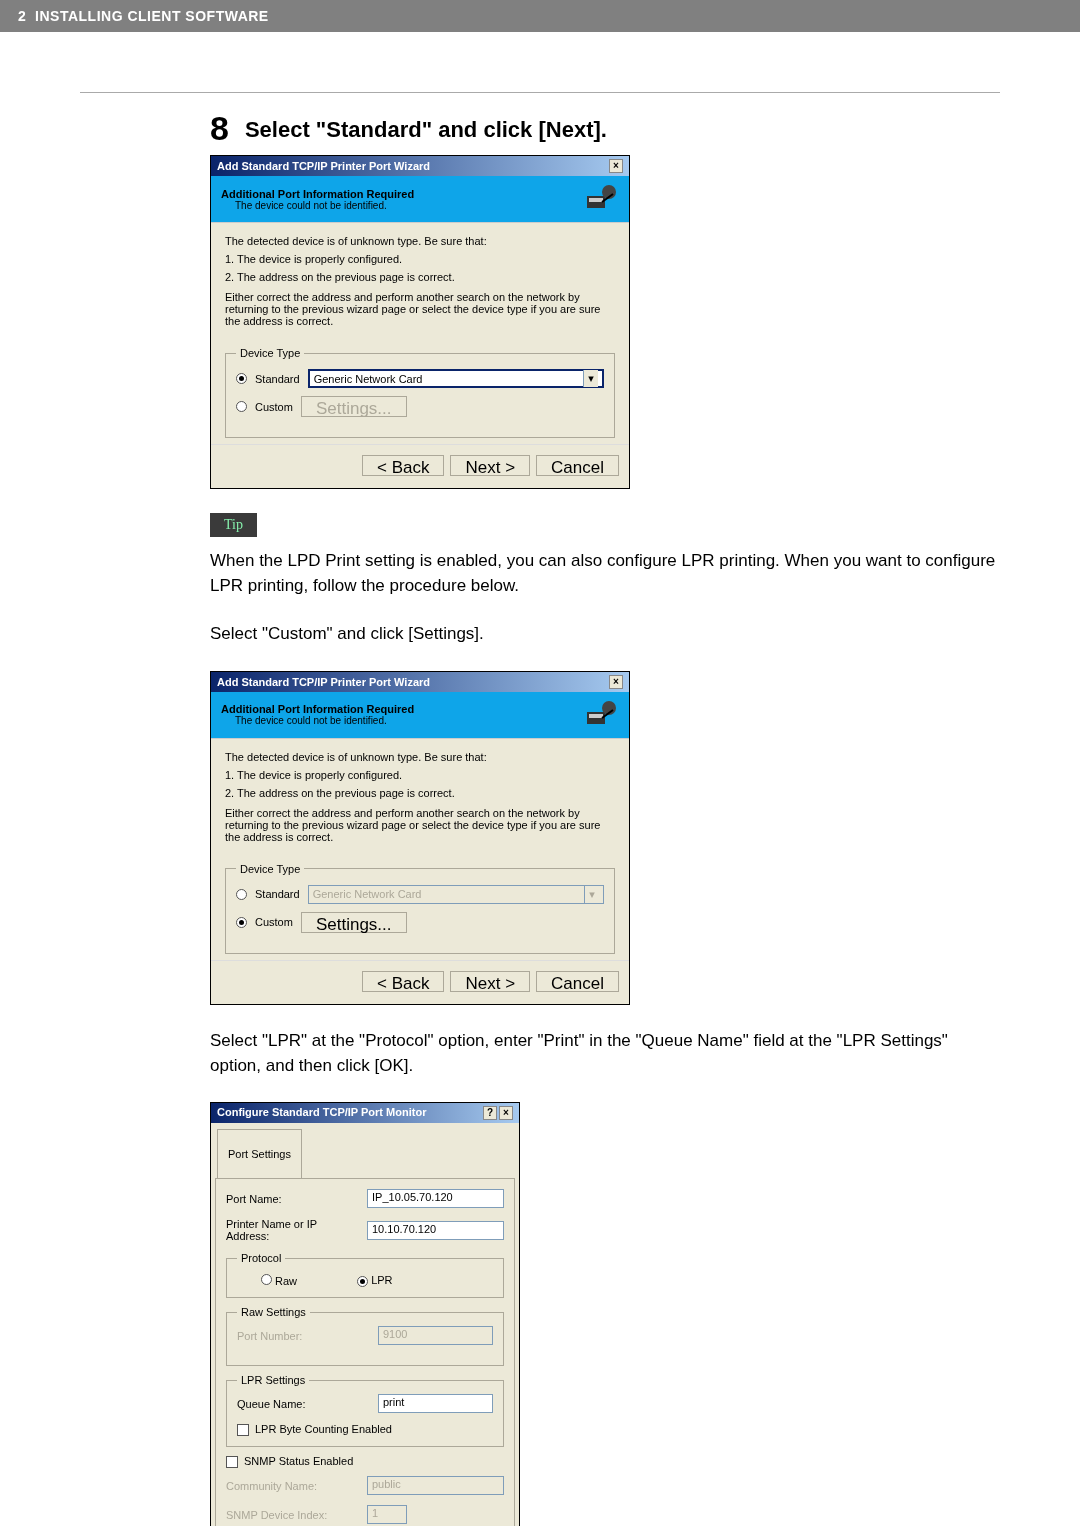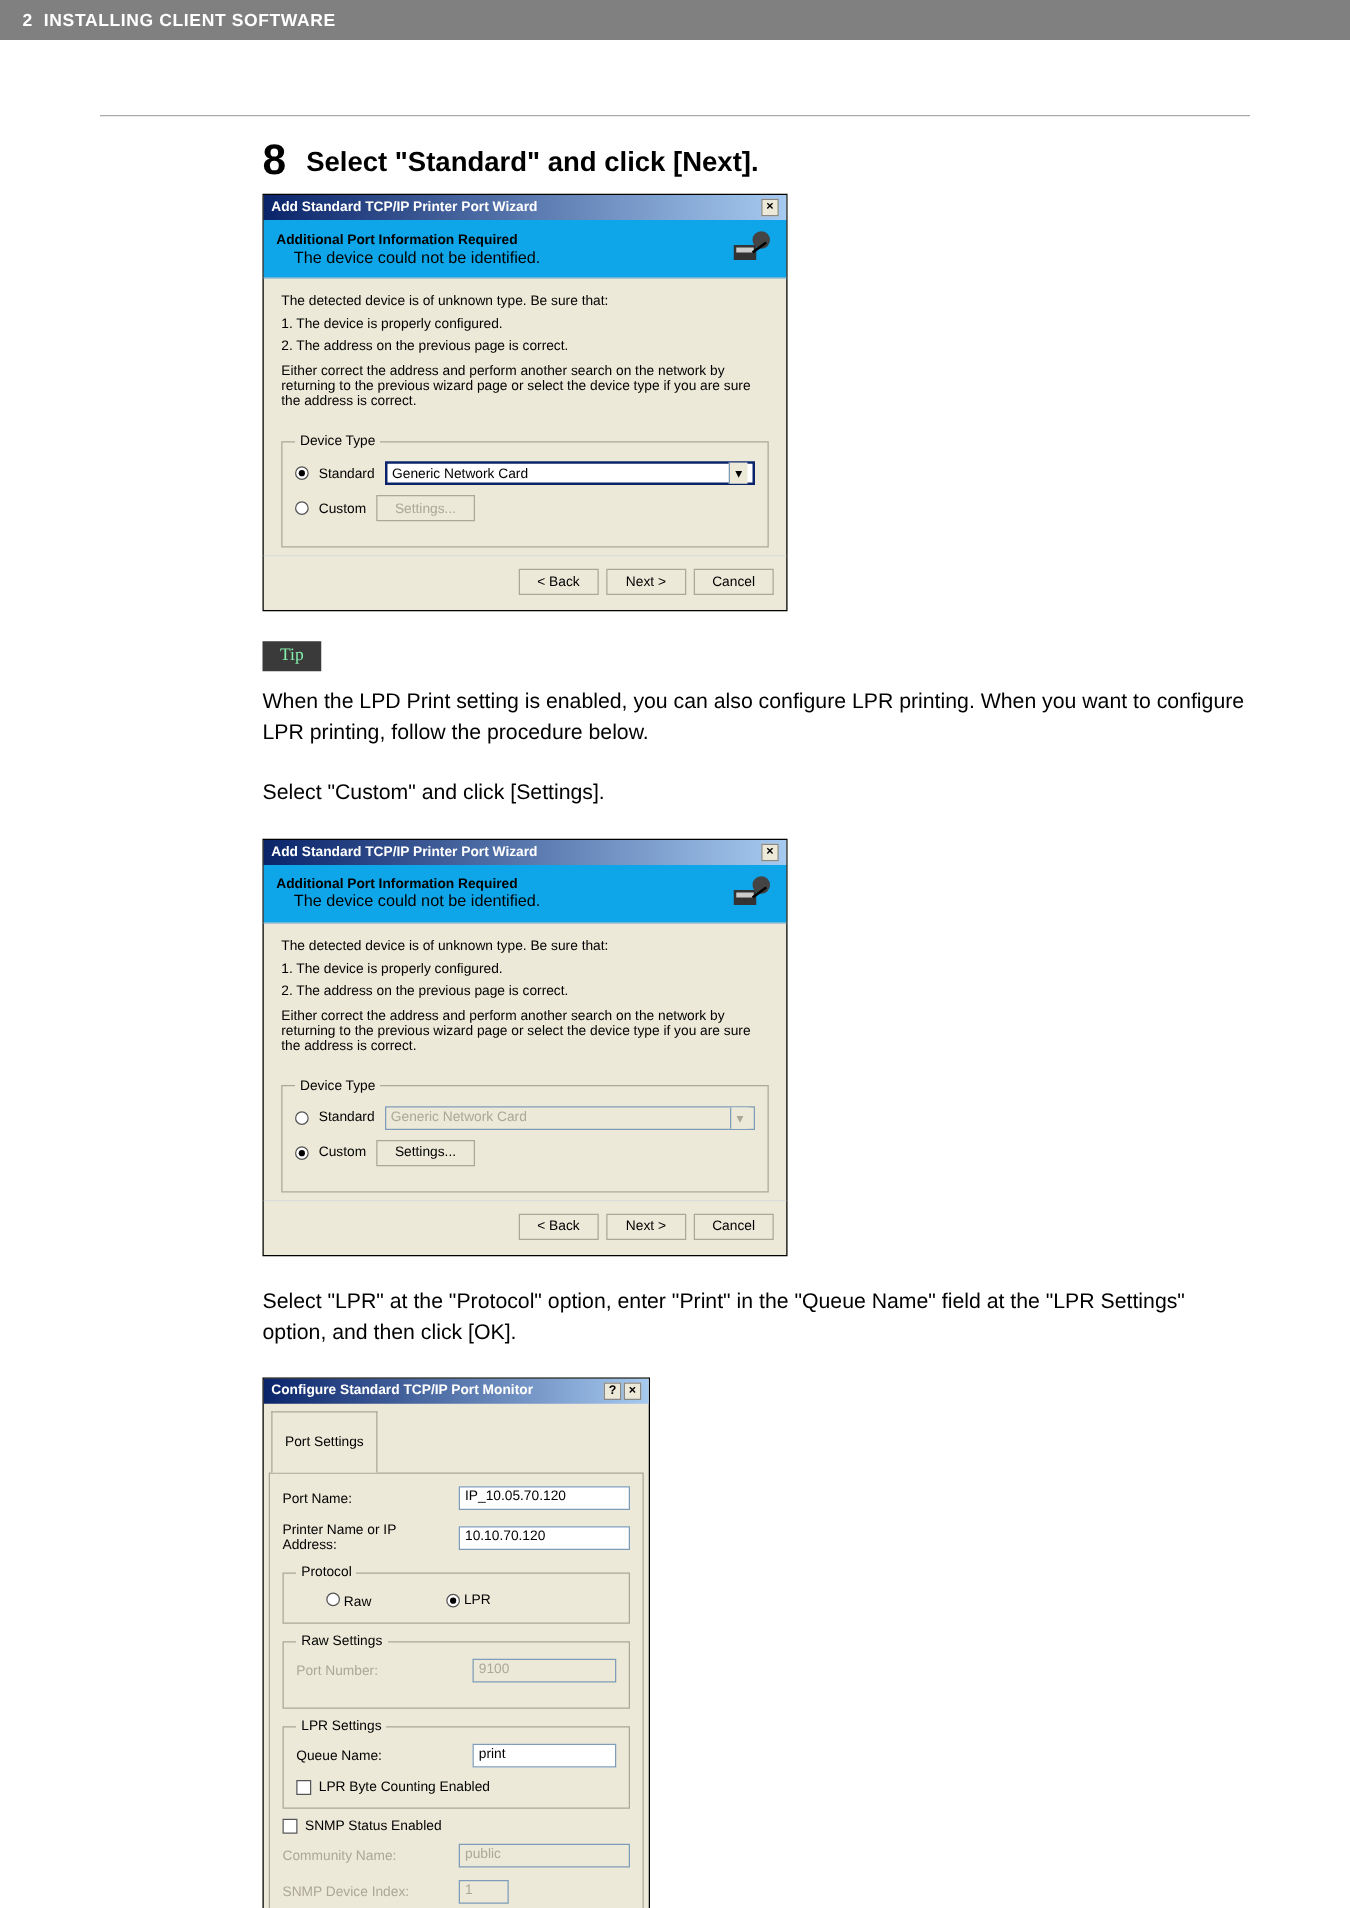--- a/index.html
+++ b/index.html
@@ -76,21 +76,21 @@
   }
   .wizard-header {
     background: #0ea5e9;
     padding: 8px 10px;
     display: flex;
     justify-content: space-between;
     align-items: center;
     border-bottom: 1px solid #ccc;
   }
   .wizard-header-text b { font-size: 11px; }
-  .wizard-header-text div { font-size: 13px; margin-left: 14px; }
+  .wizard-header-text div { font-size: 10px; margin-left: 14px; }
   .wizard-header-icon {
     width: 34px; height: 30px;
     display: flex;
     align-items: center;
   }
   .wizard-header-icon svg { width: 34px; height: 30px; }
   .wizard-body { padding: 12px 14px 6px 14px; }
   .wizard-body p { margin-bottom: 6px; }
   .wizard-fieldset {
     border: 1px solid #aca899;
@@ -106,21 +106,21 @@
     background: #fff;
     font-size: 11px;
     height: 19px;
     padding: 1px 4px;
   }
   .combo { flex: 1; display:flex; justify-content:space-between; align-items:center;}
   .combo.disabled, .textinput.disabled, .btn.disabled { background:#ece9d8; color:#aca899; }
   .dropdown-arrow { width:15px; height:17px;border-left:1px solid #7f9db9;display:flex;align-items:center;justify-content:center;background:#ece9d8;}
   .btn {
     font-family: Tahoma, Arial, sans-serif;
-    font-size: 11px;
+    font-size: 17px;
     border: 1px solid #aca899;
     background: #ece9d8;
     padding: 2px 14px;
     min-width: 64px;
     height: 21px;
   }
   .wizard-footer {
     padding: 10px 10px 12px 10px;
     display: flex;
     justify-content: flex-end;

